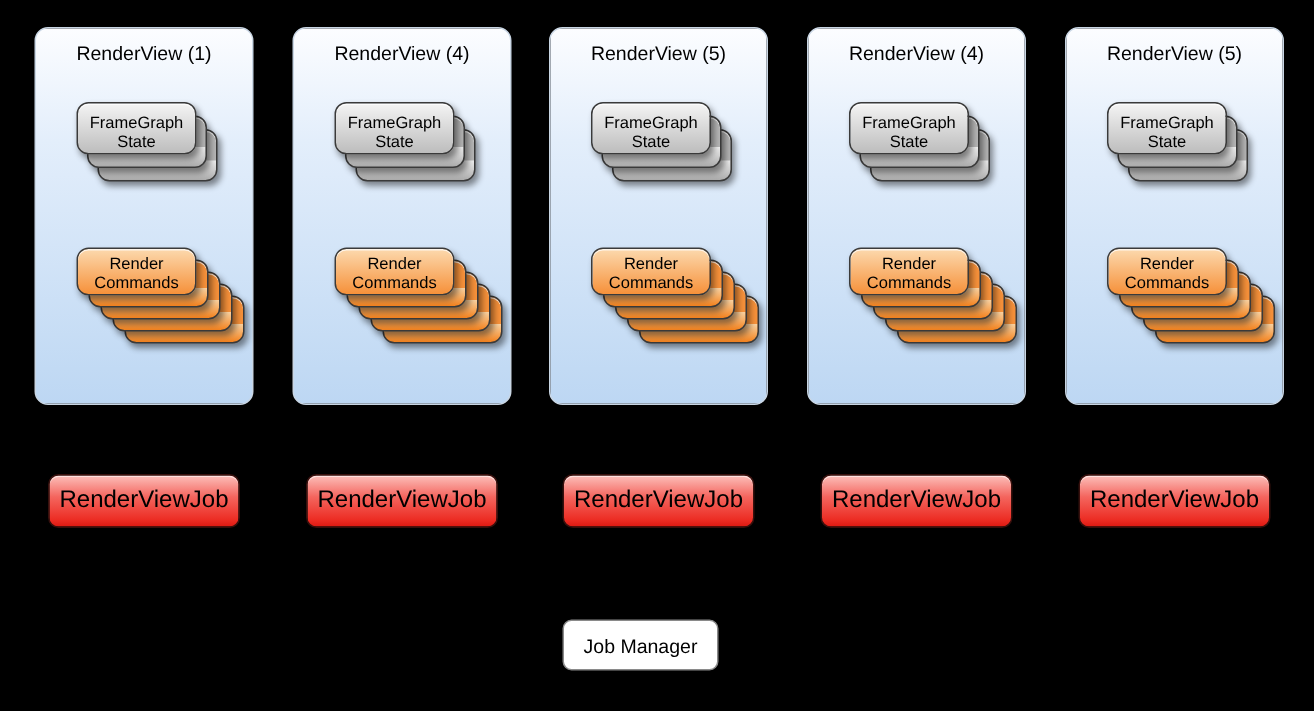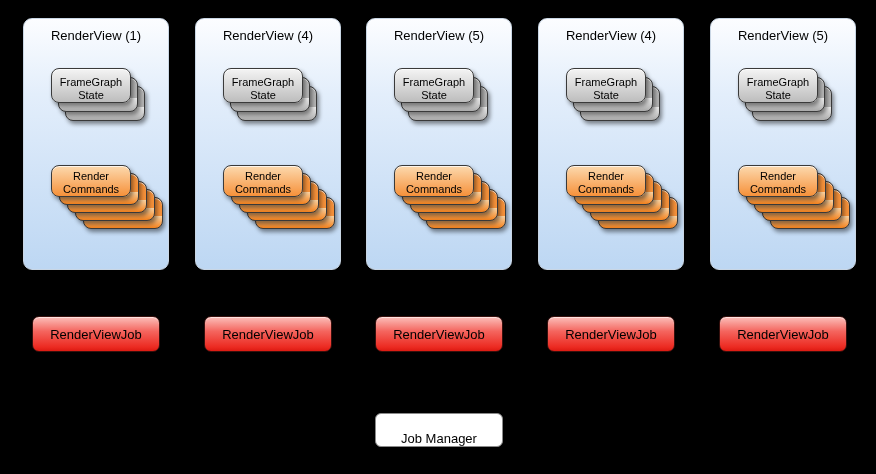--- a/index.html
+++ b/index.html
@@ -41,26 +41,26 @@
   .commands .q3{left:24px;top:24px;z-index:2;}
   .commands .q4{left:32px;top:32px;z-index:1;}
   
   .job{
     position:absolute;top:316px;width:128px;height:36px;box-sizing:border-box;
     border:1px solid #37100d;border-radius:7px;
     background:linear-gradient(180deg,#fcbfba 0%,#f4655e 42%,#ec2b22 88%,#dd1a12 100%);
     display:flex;align-items:center;justify-content:center;
     box-shadow:inset 0 1px 0 rgba(255,255,255,0.55);
   }
-  .job .job-label{font-size:13px;color:#000;}
+  .job .job-label{font-size:16px;color:#000;}
   
   .manager{
-    position:absolute;left:375px;top:413px;width:128px;height:34px;box-sizing:border-box;
+    position:absolute;left:375px;top:413px;width:104px;height:34px;box-sizing:border-box;
     background:#ffffff;border:1px solid #8a8a8a;border-radius:6px;
-    display:flex;align-items:flex-end;justify-content:center;
+    display:flex;align-items:center;justify-content:center;
   }
   .manager .manager-label{font-size:13px;color:#000;}
 </style>
 </head>
 <body>
 
 <div id="canvas">
 
   <div class="panel" style="left:23px">
     <div class="panel-title">RenderView (1)</div>

